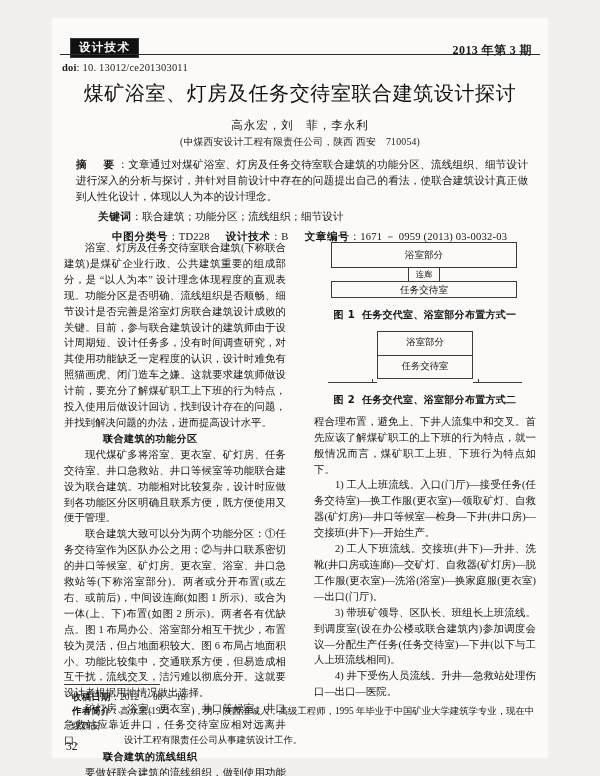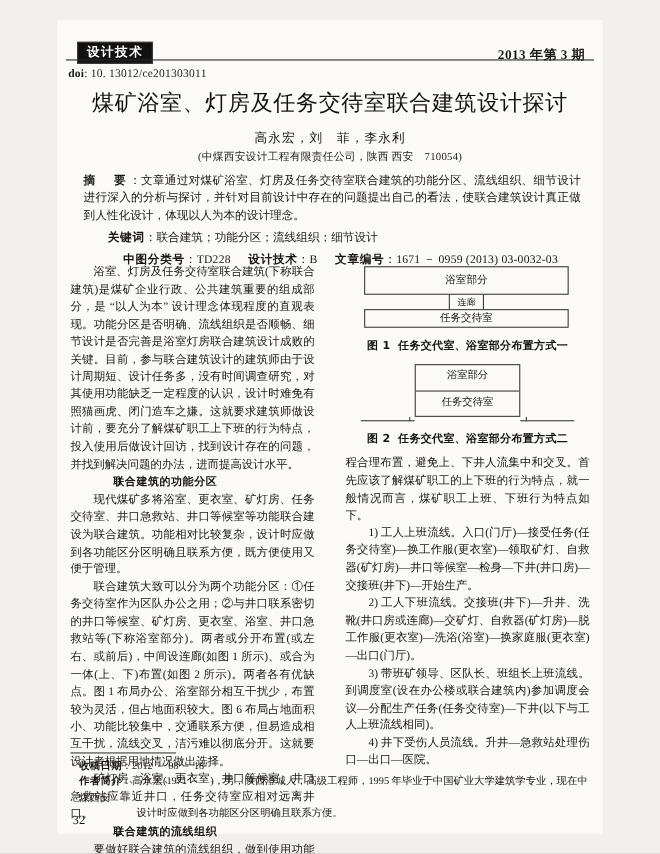--- a/index.html
+++ b/index.html
@@ -370,19 +370,19 @@
       <p>1) 工人上班流线。入口(门厅)—接受任务(任务交待室)—换工作服(更衣室)—领取矿灯、自救器(矿灯房)—井口等候室—检身—下井(井口房)—交接班(井下)—开始生产。</p>
       <p>2) 工人下班流线。交接班(井下)—升井、洗靴(井口房或连廊)—交矿灯、自救器(矿灯房)—脱工作服(更衣室)—洗浴(浴室)—换家庭服(更衣室)—出口(门厅)。</p>
       <p>3) 带班矿领导、区队长、班组长上班流线。到调度室(设在办公楼或联合建筑内)参加调度会议—分配生产任务(任务交待室)—下井(以下与工人上班流线相同)。</p>
       <p>4) 井下受伤人员流线。升井—急救站处理伤口—出口—医院。</p>
     </div>
 
     <div class="fn-rule"></div>
     <div class="footnote">
       <span class="fn-row"><span class="lbl">收稿日期</span><span>：2012 － 08 － 18</span></span>
       <span class="fn-row"><span class="lbl">作者简介</span><span>：高永宏(1971 －　)，男，陕西澄城人，高级工程师，1995 年毕业于中国矿业大学建筑学专业，现在中煤西安</span></span>
-      <span class="fn-cont">设计时应做到各功能区分区明确且联系方便。</span>
+      <span class="fn-cont">设计工程有限责任公司从事建筑设计工作。</span>
     </div>
 
     <div class="folio">32</div>
 
   </div>
 </div>
 
 </body></html>

